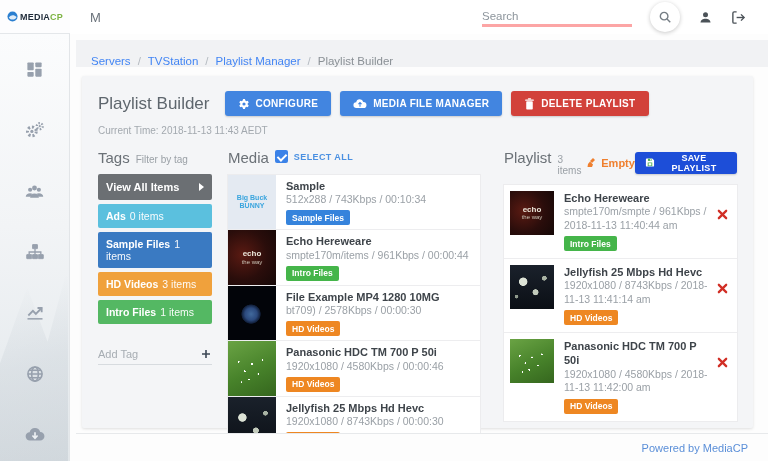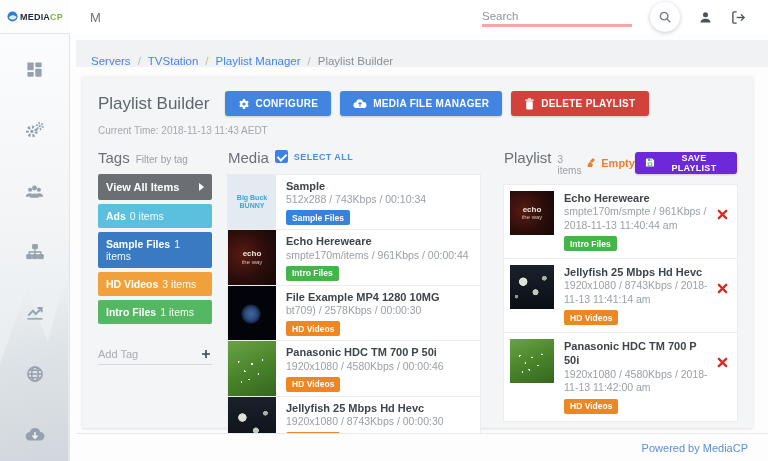--- a/index.html
+++ b/index.html
@@ -38,21 +38,21 @@
   
   .card { position:absolute; left:12px; right:15px; top:42px; height:352px; background:#f4f5f7;
     border-radius:2px; box-shadow:0 1px 3px rgba(0,0,0,.12); padding:15px 16px; }
   .title-row { display:flex; align-items:center; gap:9px; }
   .page-title { font-size:17px; color:#5e666d; font-weight:400; margin-right:6px; }
   .btn { height:25px; border:none; border-radius:3px; color:#fff; font-size:10px; font-weight:bold; letter-spacing:.3px;
     display:inline-flex; align-items:center; gap:6px; padding:0 13px; cursor:pointer; box-shadow:0 1px 2px rgba(0,0,0,.18);
     font-family:"Liberation Sans", sans-serif; }
   .btn-blue { background:#4285e0; }
   .btn-red { background:#d2413a; }
-  .btn-green { background:#6d28d9; height:22px; font-size:9px; padding:0 10px; }
+  .btn-green { background:#1d4ed8; height:22px; font-size:9px; padding:0 10px; }
   .current-time { margin-top:9px; font-size:10px; color:#a3a9af; }
   
   .cols { display:flex; margin-top:13px; gap:12px; }
   .col-tags { width:114px; flex:none; }
   .col-media { width:252px; flex:none; margin-left:4px; }
   .col-playlist { flex:1; margin-left:12px; }
   .panel-head { display:flex; align-items:baseline; gap:6px; }
   .panel-title { font-size:15px; color:#6b7177; font-weight:400; }
   .panel-sub { font-size:10px; color:#9aa0a6; }
   

